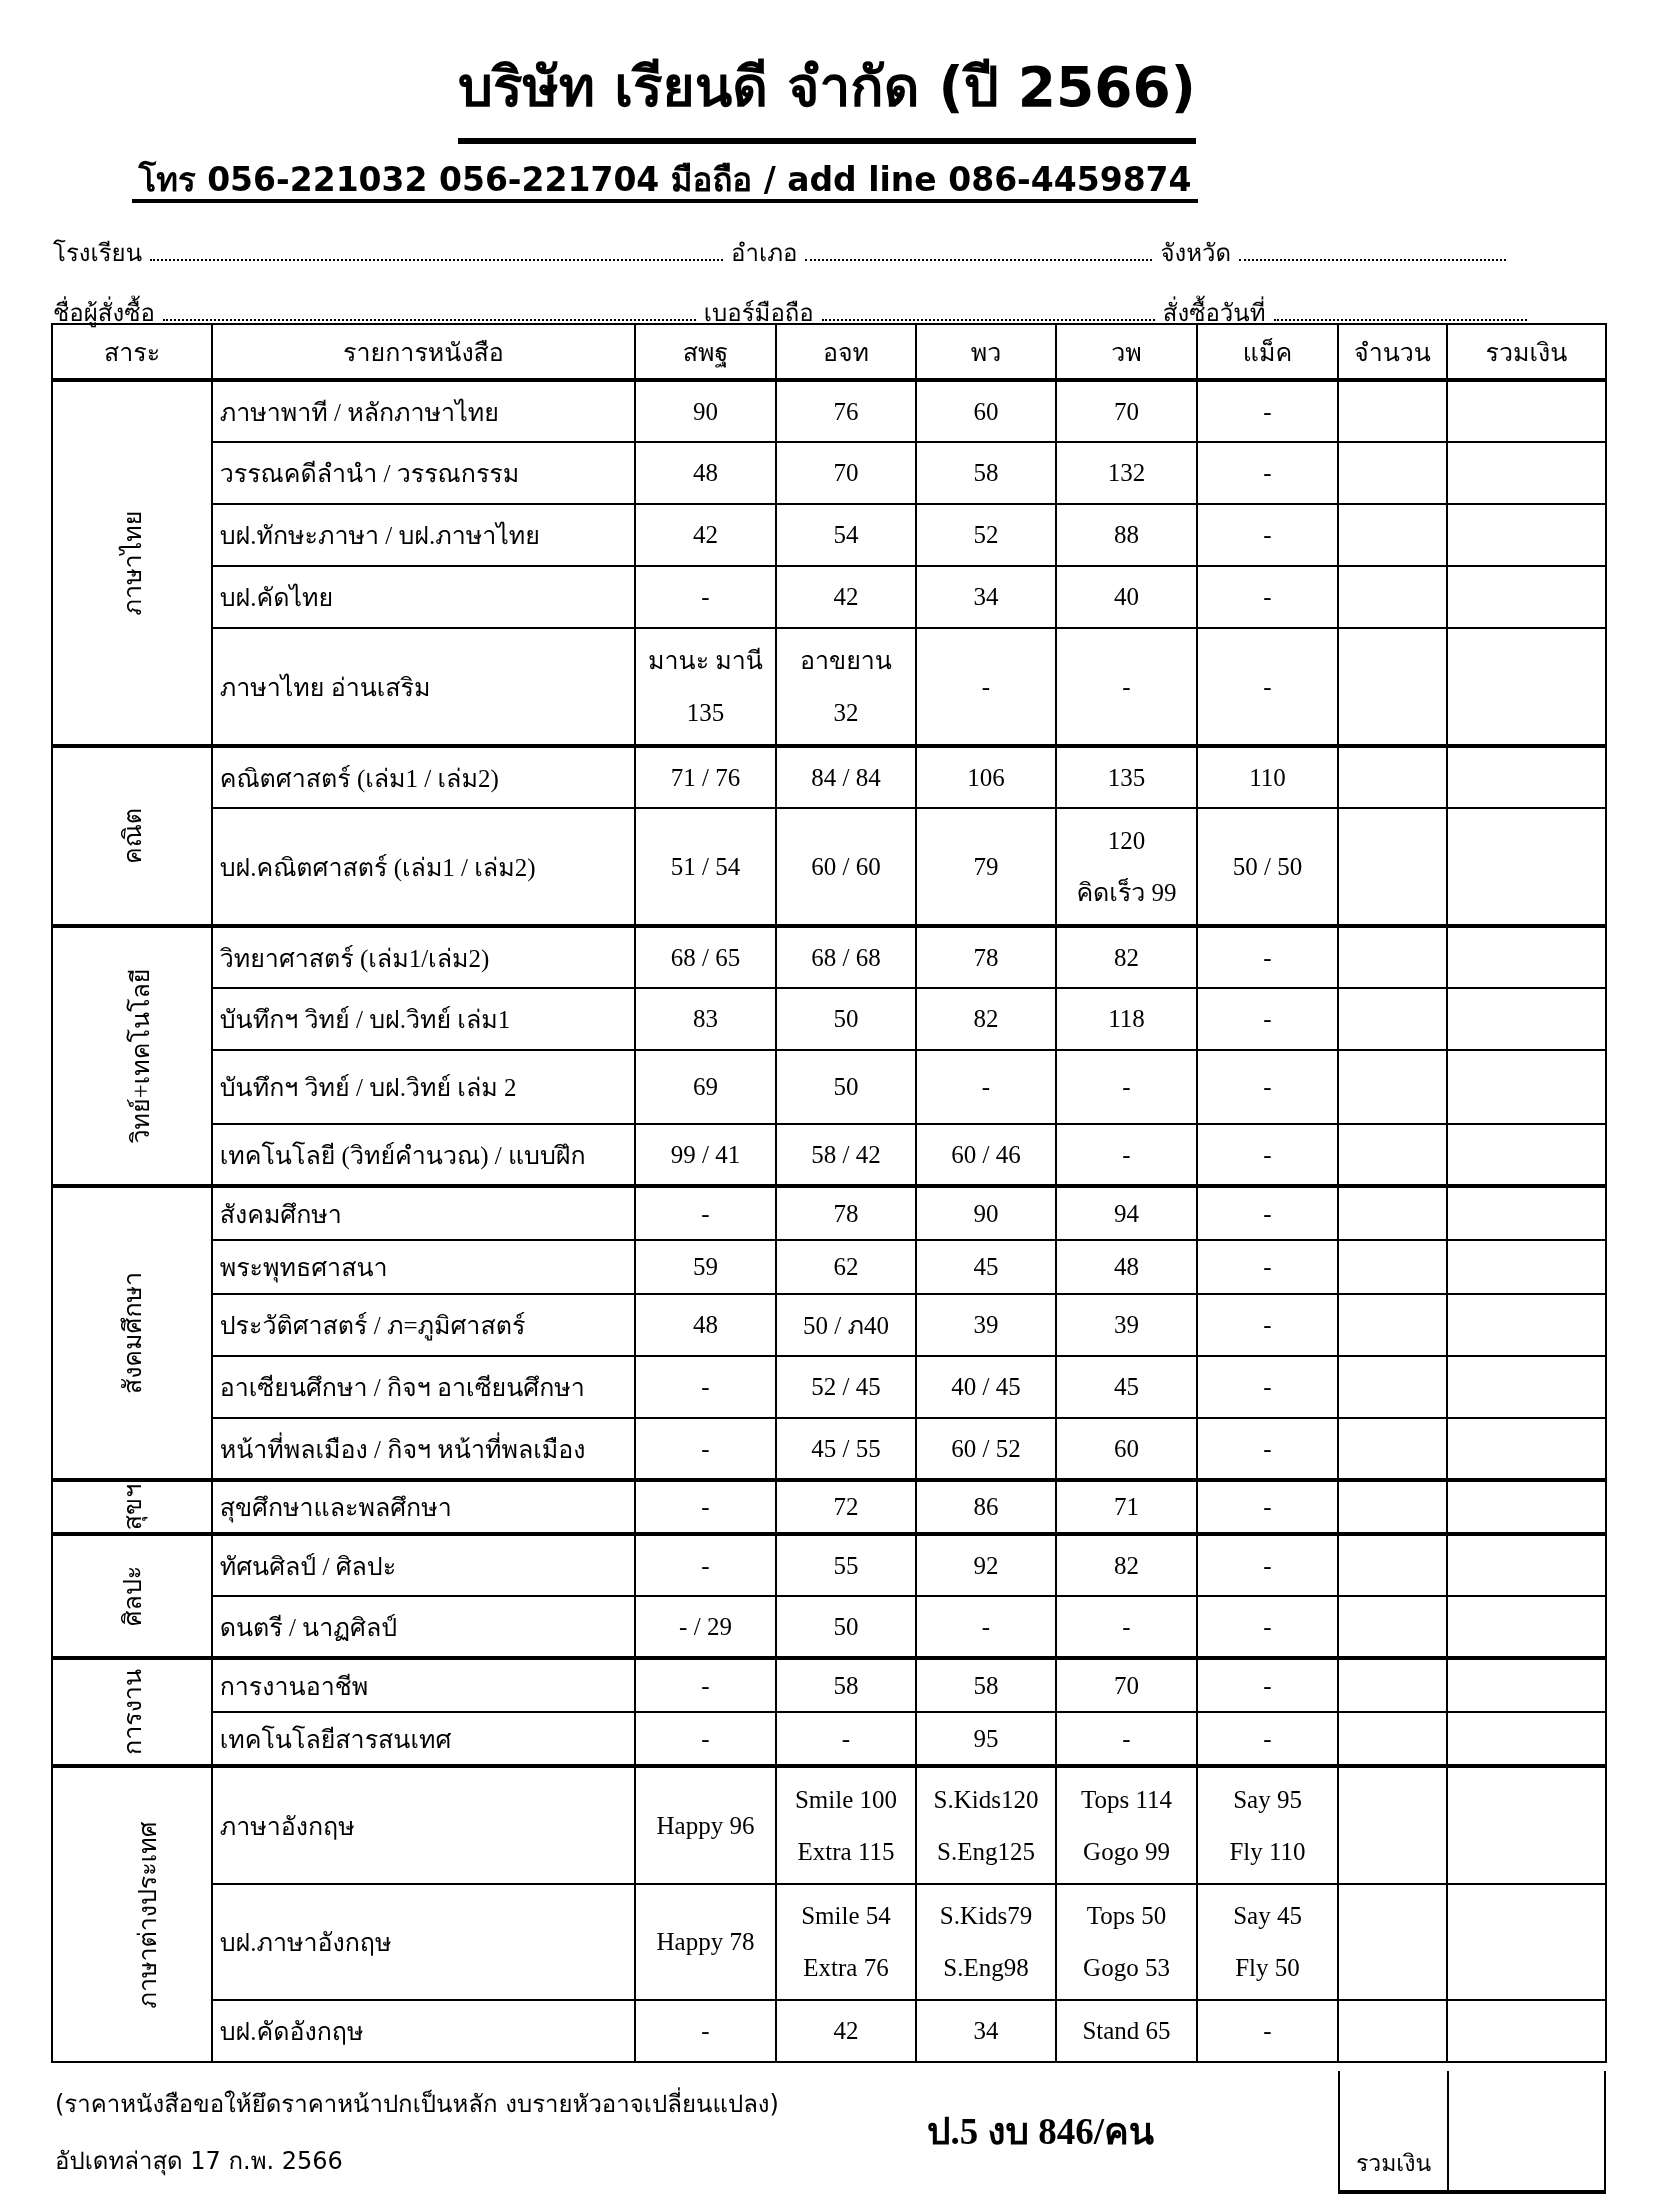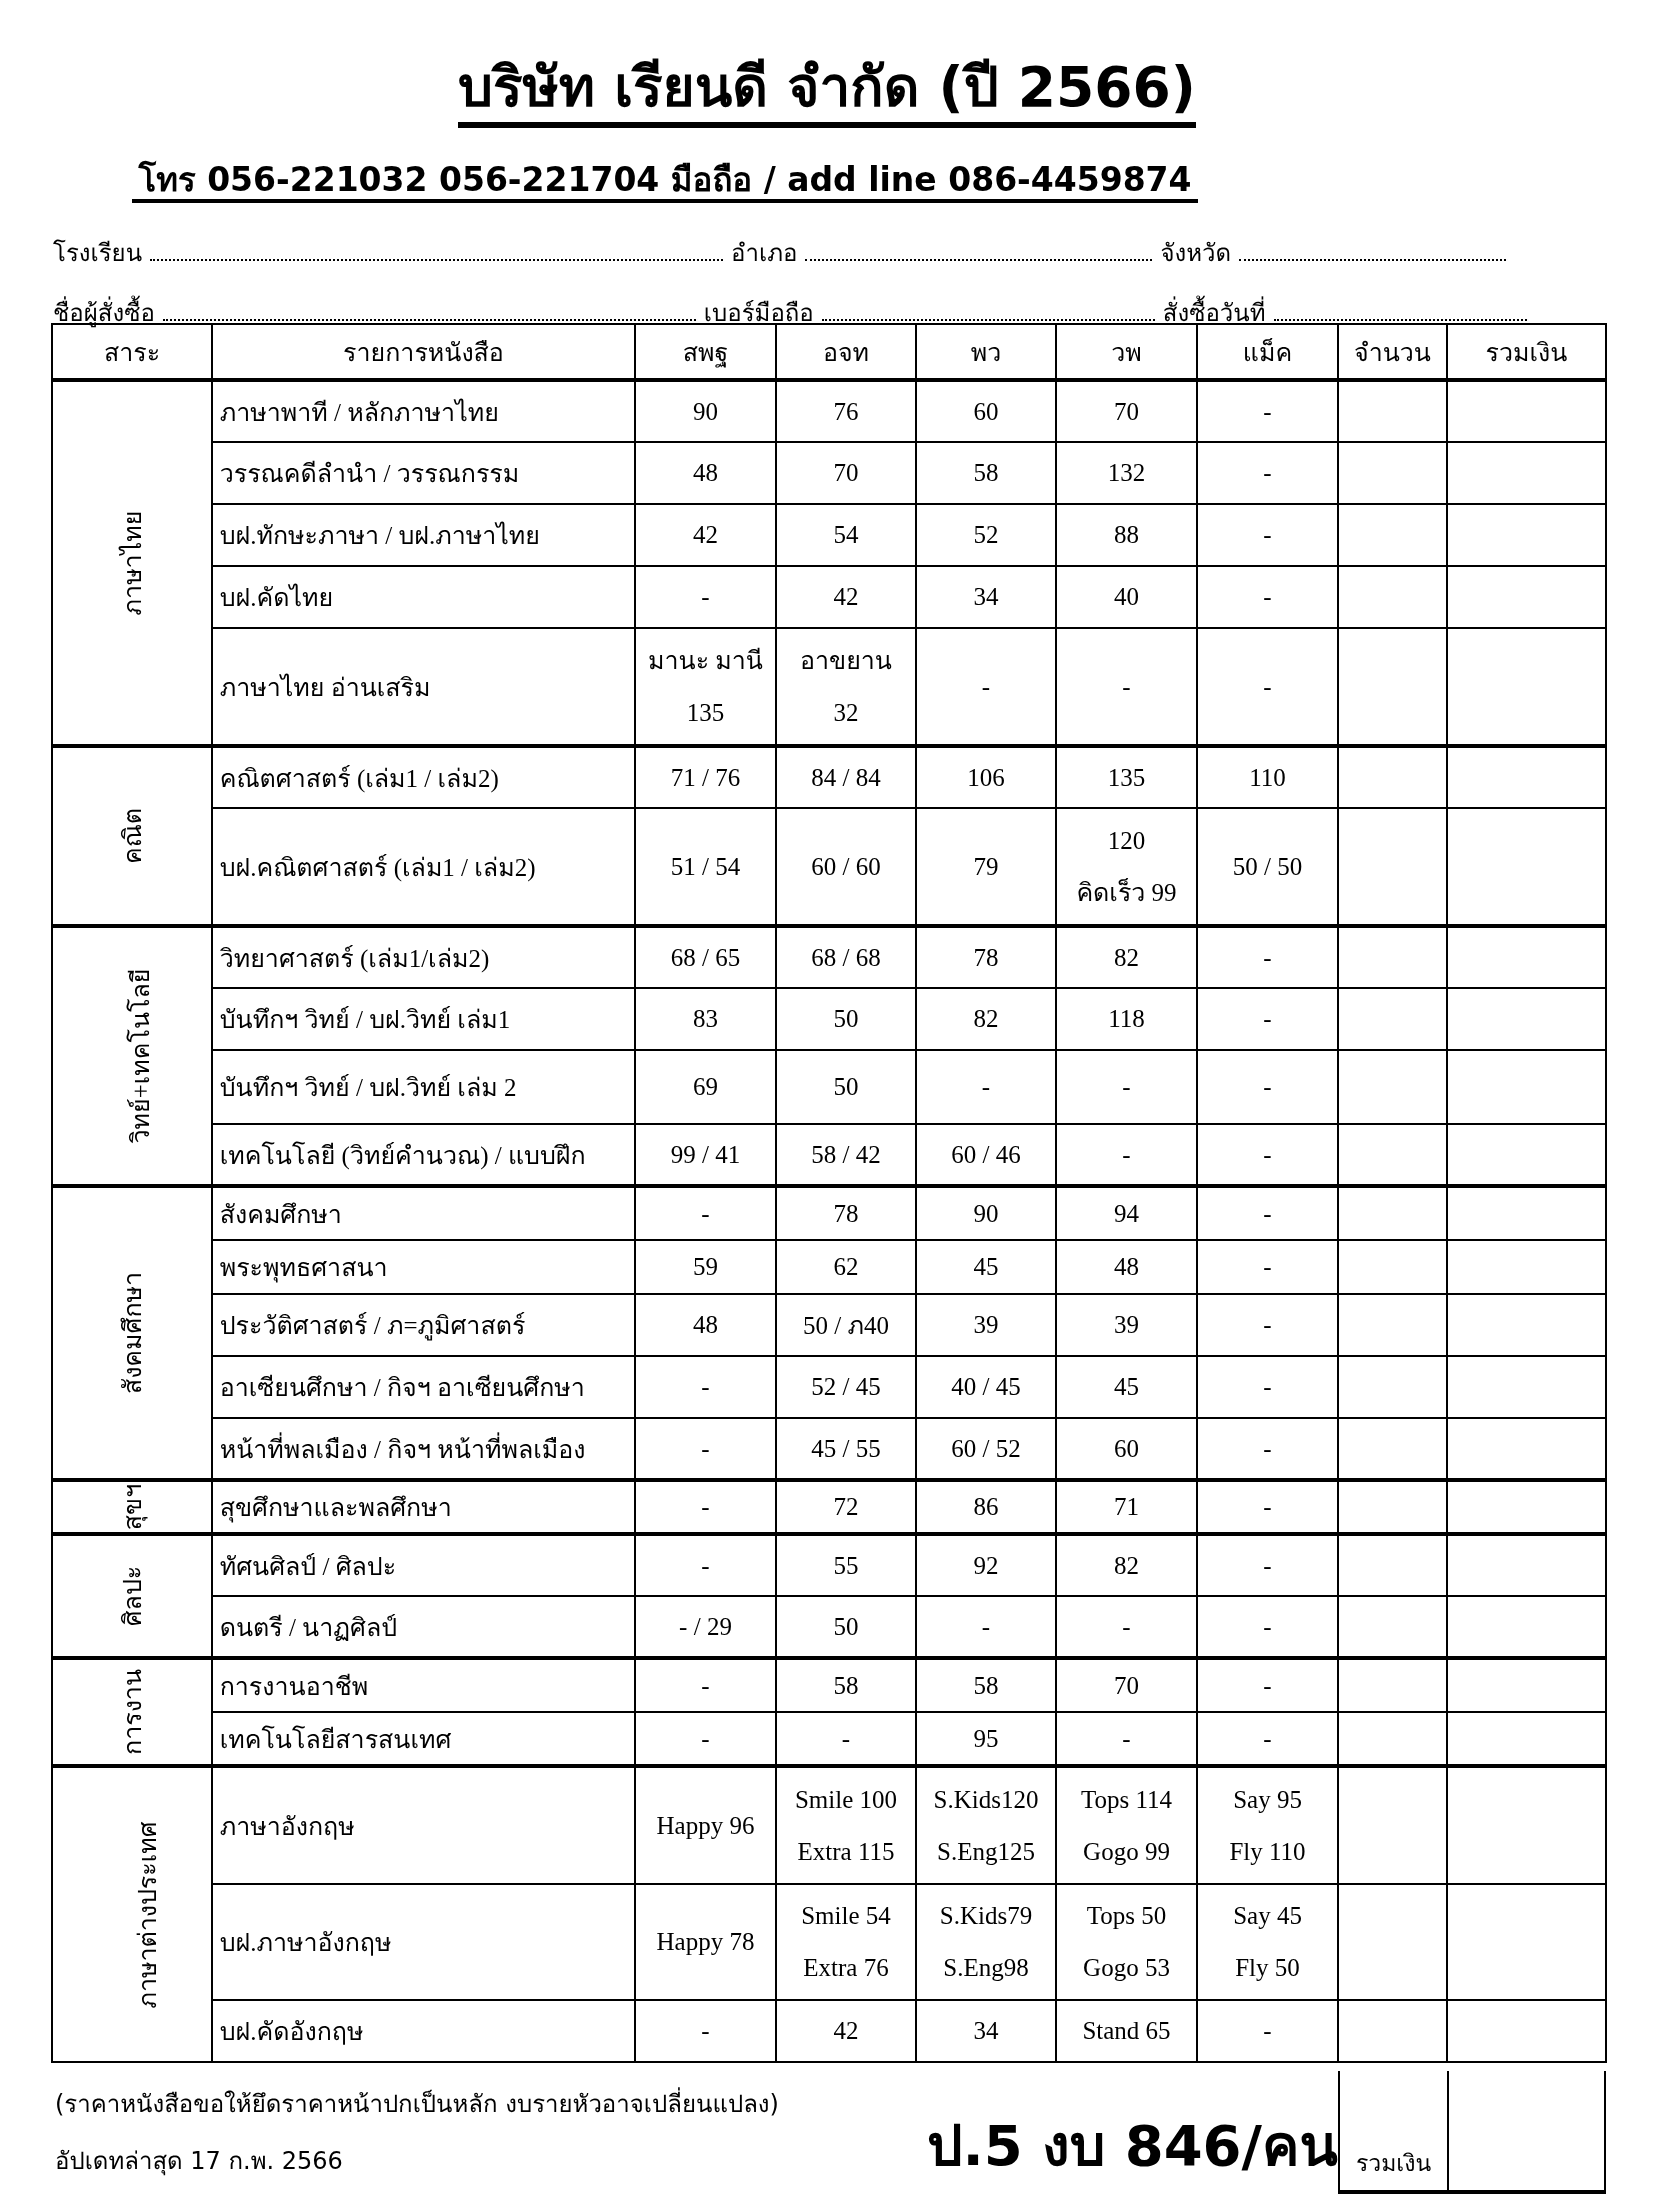--- a/index.html
+++ b/index.html
@@ -1,34 +1,34 @@
 <!DOCTYPE html>
 <html style="font-size:10.7px"><head>
 <meta charset="utf-8">
 <style>
   html, body { margin:0; padding:0; background:#ffffff; }
   body { width:1654px; height:2205px; position:relative; font-family:"DejaVu Sans", sans-serif; color:#000; overflow:hidden; }
   .title { position:absolute; left:0; width:1654px; top:55px; text-align:center; font-size:55px; font-weight:bold; }
-  .title span { display:inline-block; border-bottom:6.7px solid #000; padding-bottom:4px; line-height:1.1; }
+  .title span { display:inline-block; border-bottom:6.7px solid #000; padding-bottom:20px; line-height:1.1; }
   .phone { position:absolute; left:0; width:1330px; top:160px; text-align:center; font-size:33px; font-weight:bold; }
   .phone span { display:inline-block; border-bottom:4.7px solid #000; line-height:1.15; padding-left:6.7px; padding-right:6.7px; }
   .formline { position:absolute; left:53px; width:1547px; font-size:24px; white-space:nowrap; }
   .formline .lbl { display:inline-block; }
   .formline .dots { display:inline-block; border-bottom:2px dotted #000; height:0; vertical-align:baseline; margin:0 8px; }
   table.price { position:absolute; left:51px; top:323px; width:1555px; border-collapse:collapse; table-layout:fixed; font-size:25px;font-family:Liberation Serif, serif; }
   table.price td, table.price th { border:2px solid #000; text-align:center; vertical-align:middle; padding:0; font-weight:normal; }
   table.price tr.grp-top td { border-top:4px solid #000; }
   table.price th { height:53px; }
   td.item { text-align:left !important; padding-left:6.7px !important; white-space:nowrap; }
   td.subj { position:relative; }
   td.subj .vtext { display:inline-block; transform:rotate(-90deg); white-space:nowrap; }
   .two { line-height:52px; }
   .footer-note { position:absolute; left:55px; top:2084px; font-size:24px; }
   .footer-date { position:absolute; left:55px; top:2141px; font-size:24px; }
-  .budget { position:absolute; left:927px; top:2101px; font-size:56px; font-weight:bold; }
+  .budget { position:absolute; left:927px; top:2101px; font-size:37px; font-weight:bold;font-family:Liberation Serif, serif; }
   .total-box { position:absolute; left:1338px; top:2071px; width:268px; height:123px; border:2px solid #000; border-top:none; border-bottom:4px solid #000; box-sizing:border-box; }
   .total-box .lbl { position:absolute; left:0; width:107px; bottom:9.3px; text-align:center; font-size:23px; }
   .total-box .divider { position:absolute; left:107px; top:0; bottom:0; border-left:2px solid #000; }
 </style>
 </head>
 <body>
 
 <div class="title"><span>บริษัท เรียนดี จำกัด (ปี 2566)</span></div>
 <div class="phone"><span>โทร 056-221032 056-221704 มือถือ / add line 086-4459874</span></div>
 

